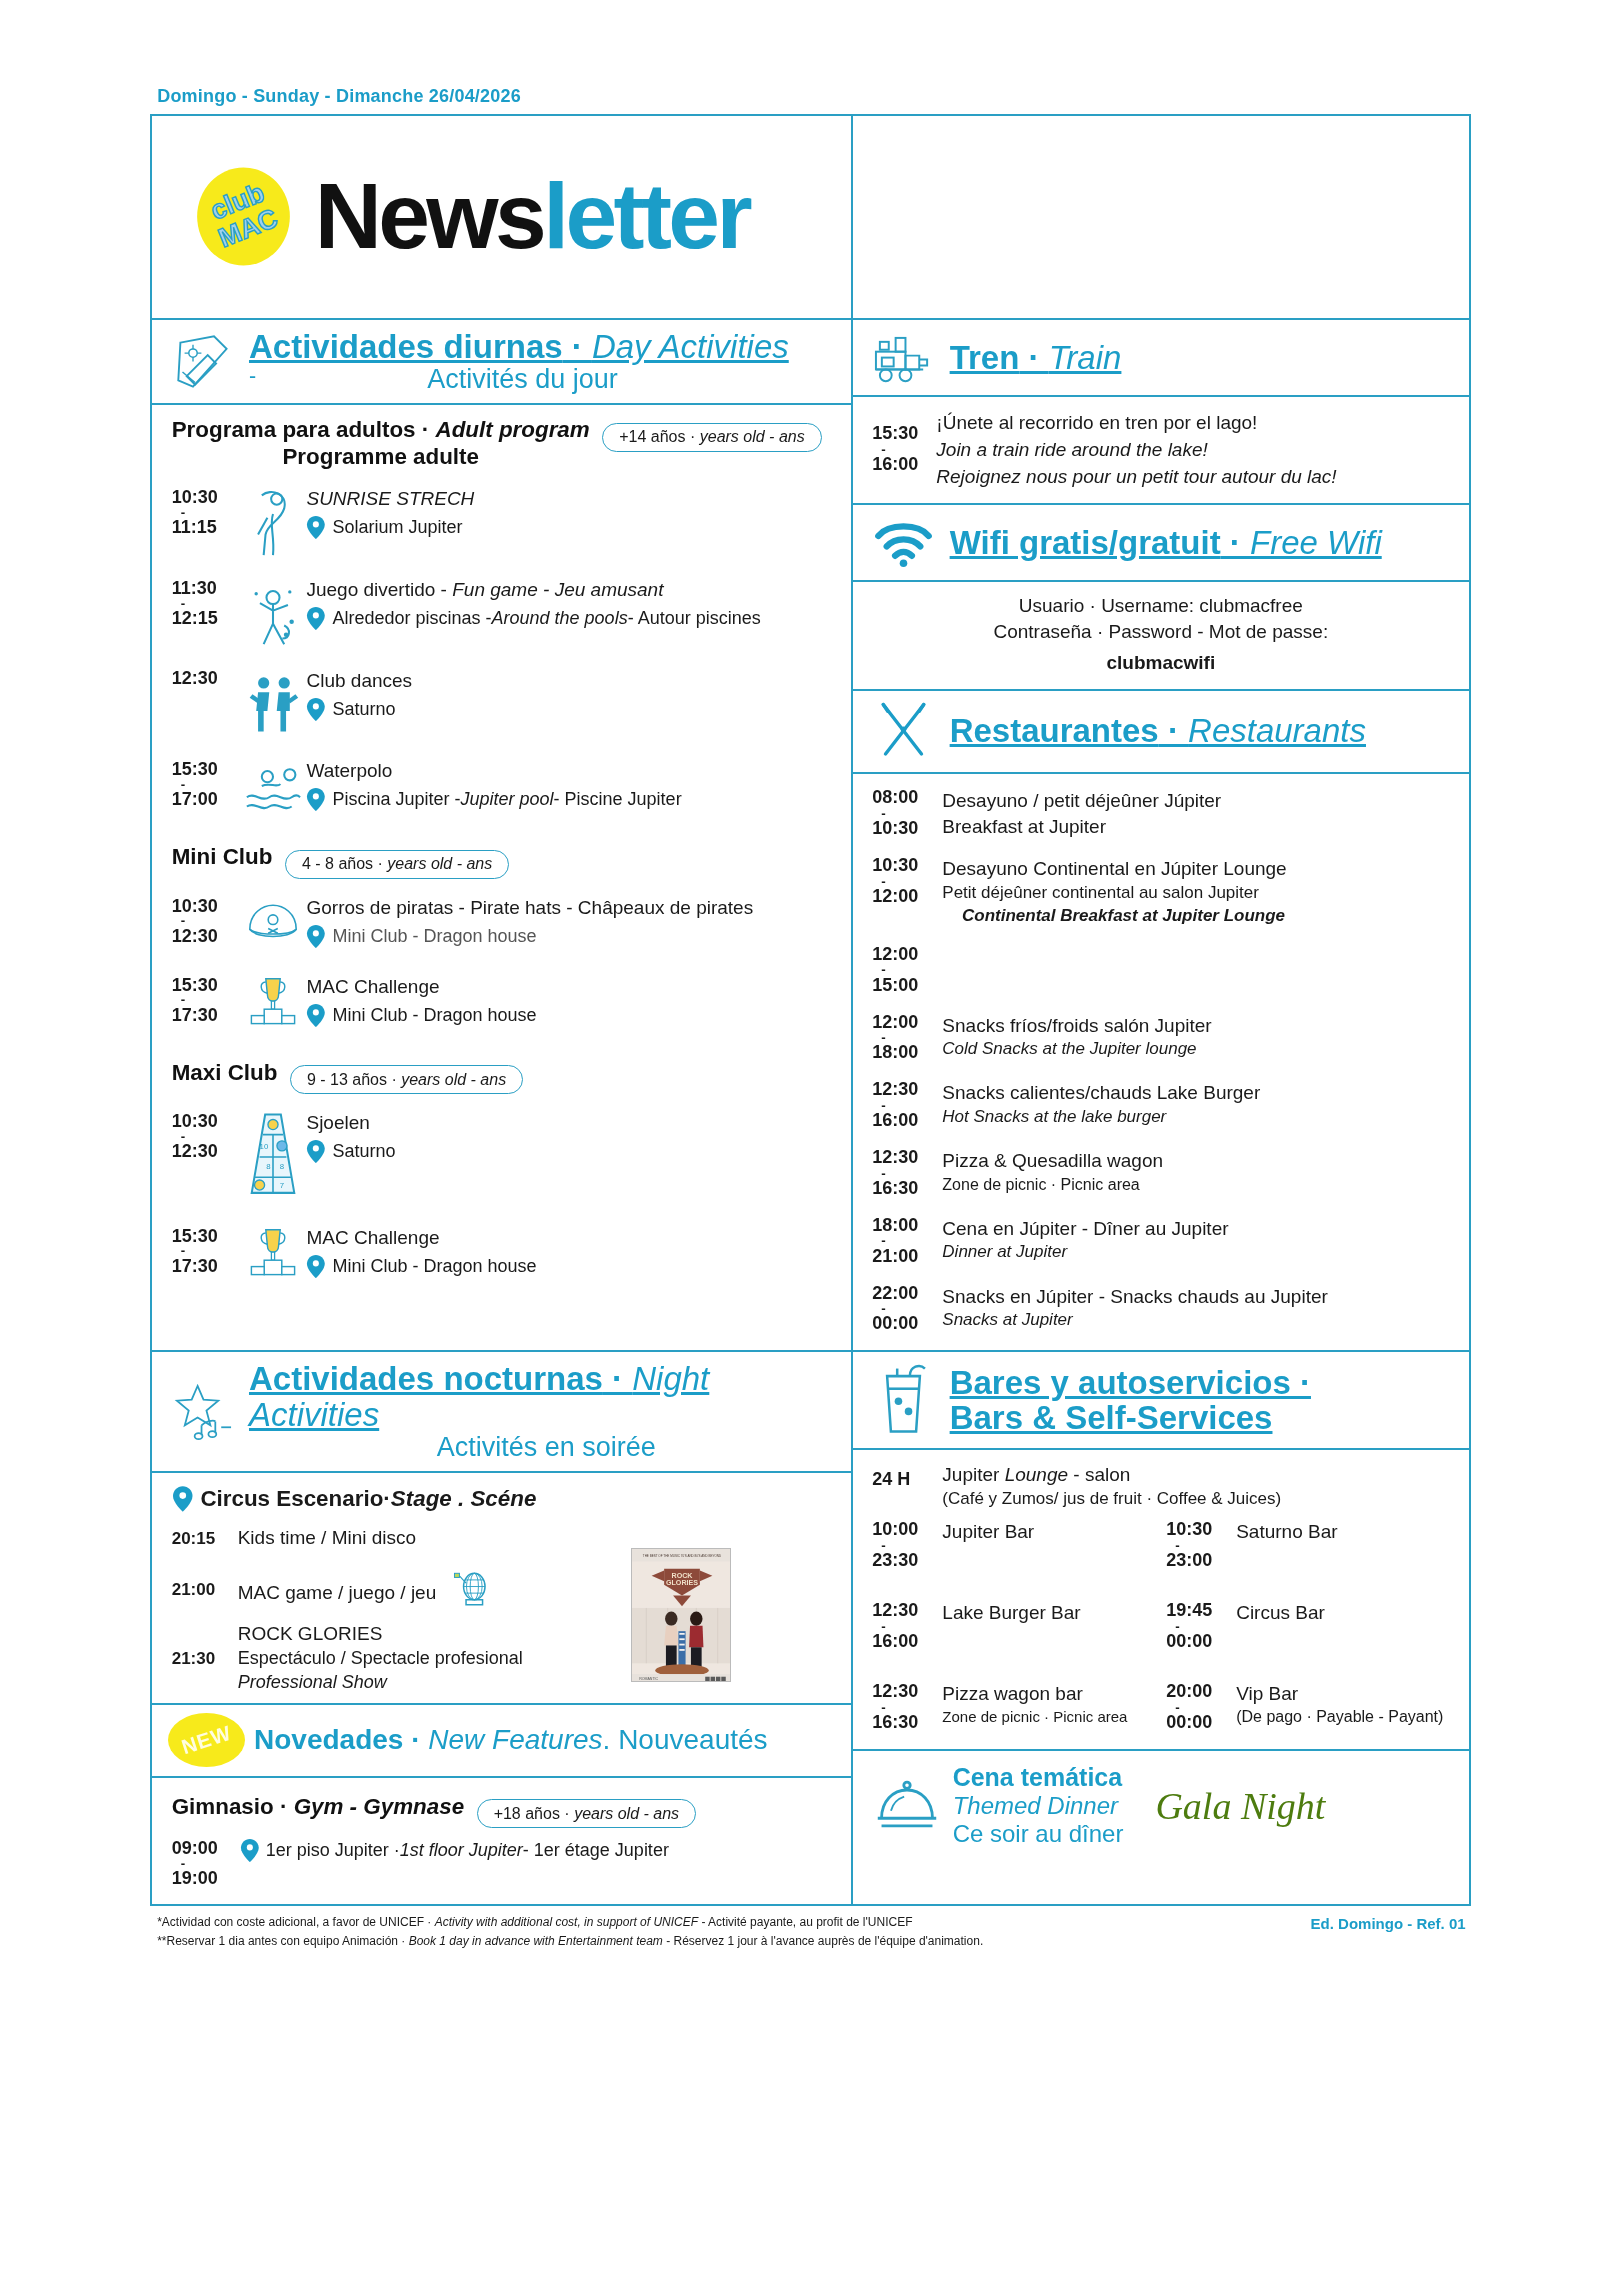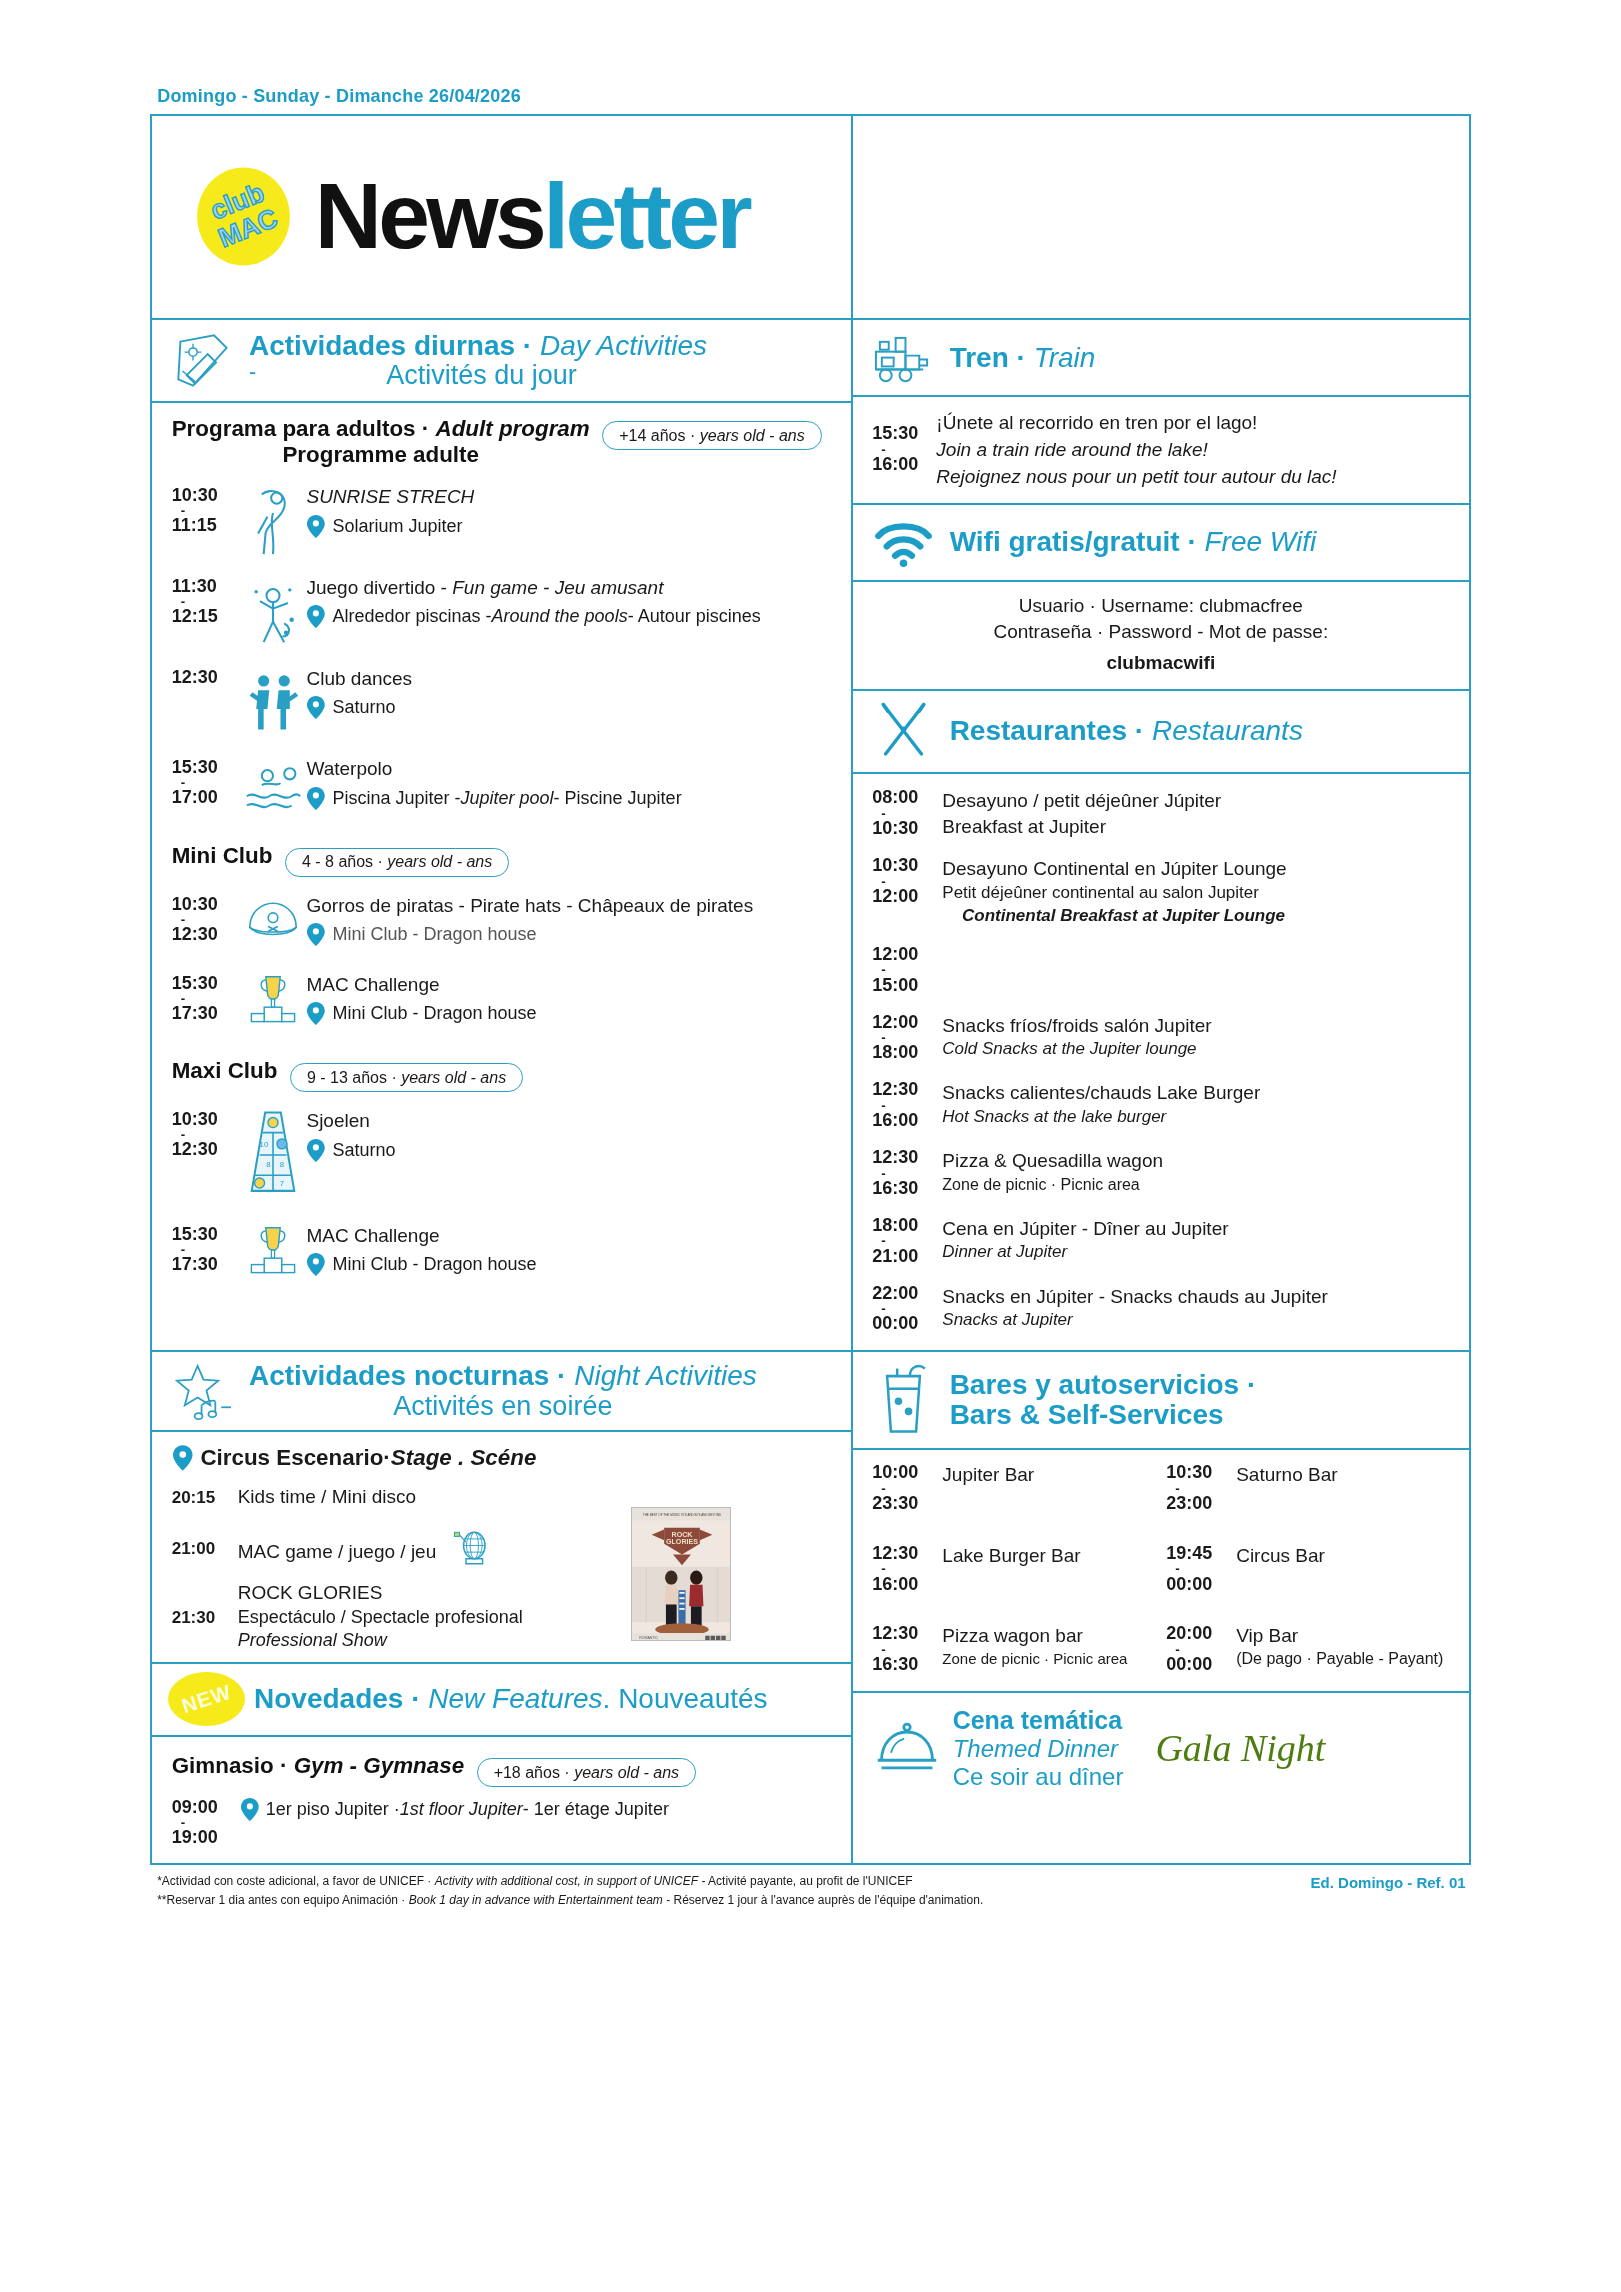--- a/index.html
+++ b/index.html
@@ -59,21 +59,21 @@
 
   
   .banner {
     display: flex; align-items: center;
     border-bottom: 2.2px solid #2a9fc4;
     padding: 9px 7.2px 9px 19.7px;
     min-height: 77px;
   }
   .banner .bicon { width: 63px; flex: 0 0 63px; margin-right: 14.3px; }
   .banner .btext { color: #1b9dc8; line-height: 1.08; }
-  .banner .bt1 { font-size: 28px; font-weight: bold; }
+  .banner .bt1 { font-size: 33px; font-weight: bold; text-decoration: underline; }
   .banner .bt1 .it { font-style: italic; font-weight: normal; }
   .banner .bt2 { font-size: 27px; font-style: normal; text-align: center; }
 
   
   .body-pad { padding: 12.5px 12.5px 14.3px 19.7px; }
 
   .grp-head { display: flex; align-items: flex-start; margin-bottom: 1.8px; }
   .grp-title {
     font-size: 22.4px; font-weight: bold; color: #111;
     white-space: nowrap; line-height: 1.18;
@@ -729,20 +729,27 @@
             <circle cx="21" cy="32" r="3" fill="#2a9fc4"></circle>
             <circle cx="29" cy="40" r="3" fill="#2a9fc4"></circle>
           </svg>
           <div class="btext">
             <div class="bt1">Bares y autoservicios ·</div>
             <div class="bt1 it" style="text-align:left">Bars &amp; Self-Services</div>
           </div>
         </div>
 
         <div class="bars-body">
+          <div class="bars-top">
+            <div class="r-times">24 H</div>
+            <div class="b-text">
+              <div><span>Jupiter </span><i>Lounge</i><span> - salon</span></div>
+              <div style="font-size:17px">(Café y Zumos/ jus de fruit · Coffee &amp; Juices)</div>
+            </div>
+          </div>
 
           <div class="bar-grid">
             <div class="bar-cell">
               <div class="b-times"><span>10:00</span><span class="dash">-</span><span>23:30</span></div>
               <div class="b-text">
                   <div>Jupiter Bar</div>
                 </div>
             </div>
             <div class="bar-cell">
               <div class="b-times"><span>10:30</span><span class="dash">-</span><span>23:00</span></div>

